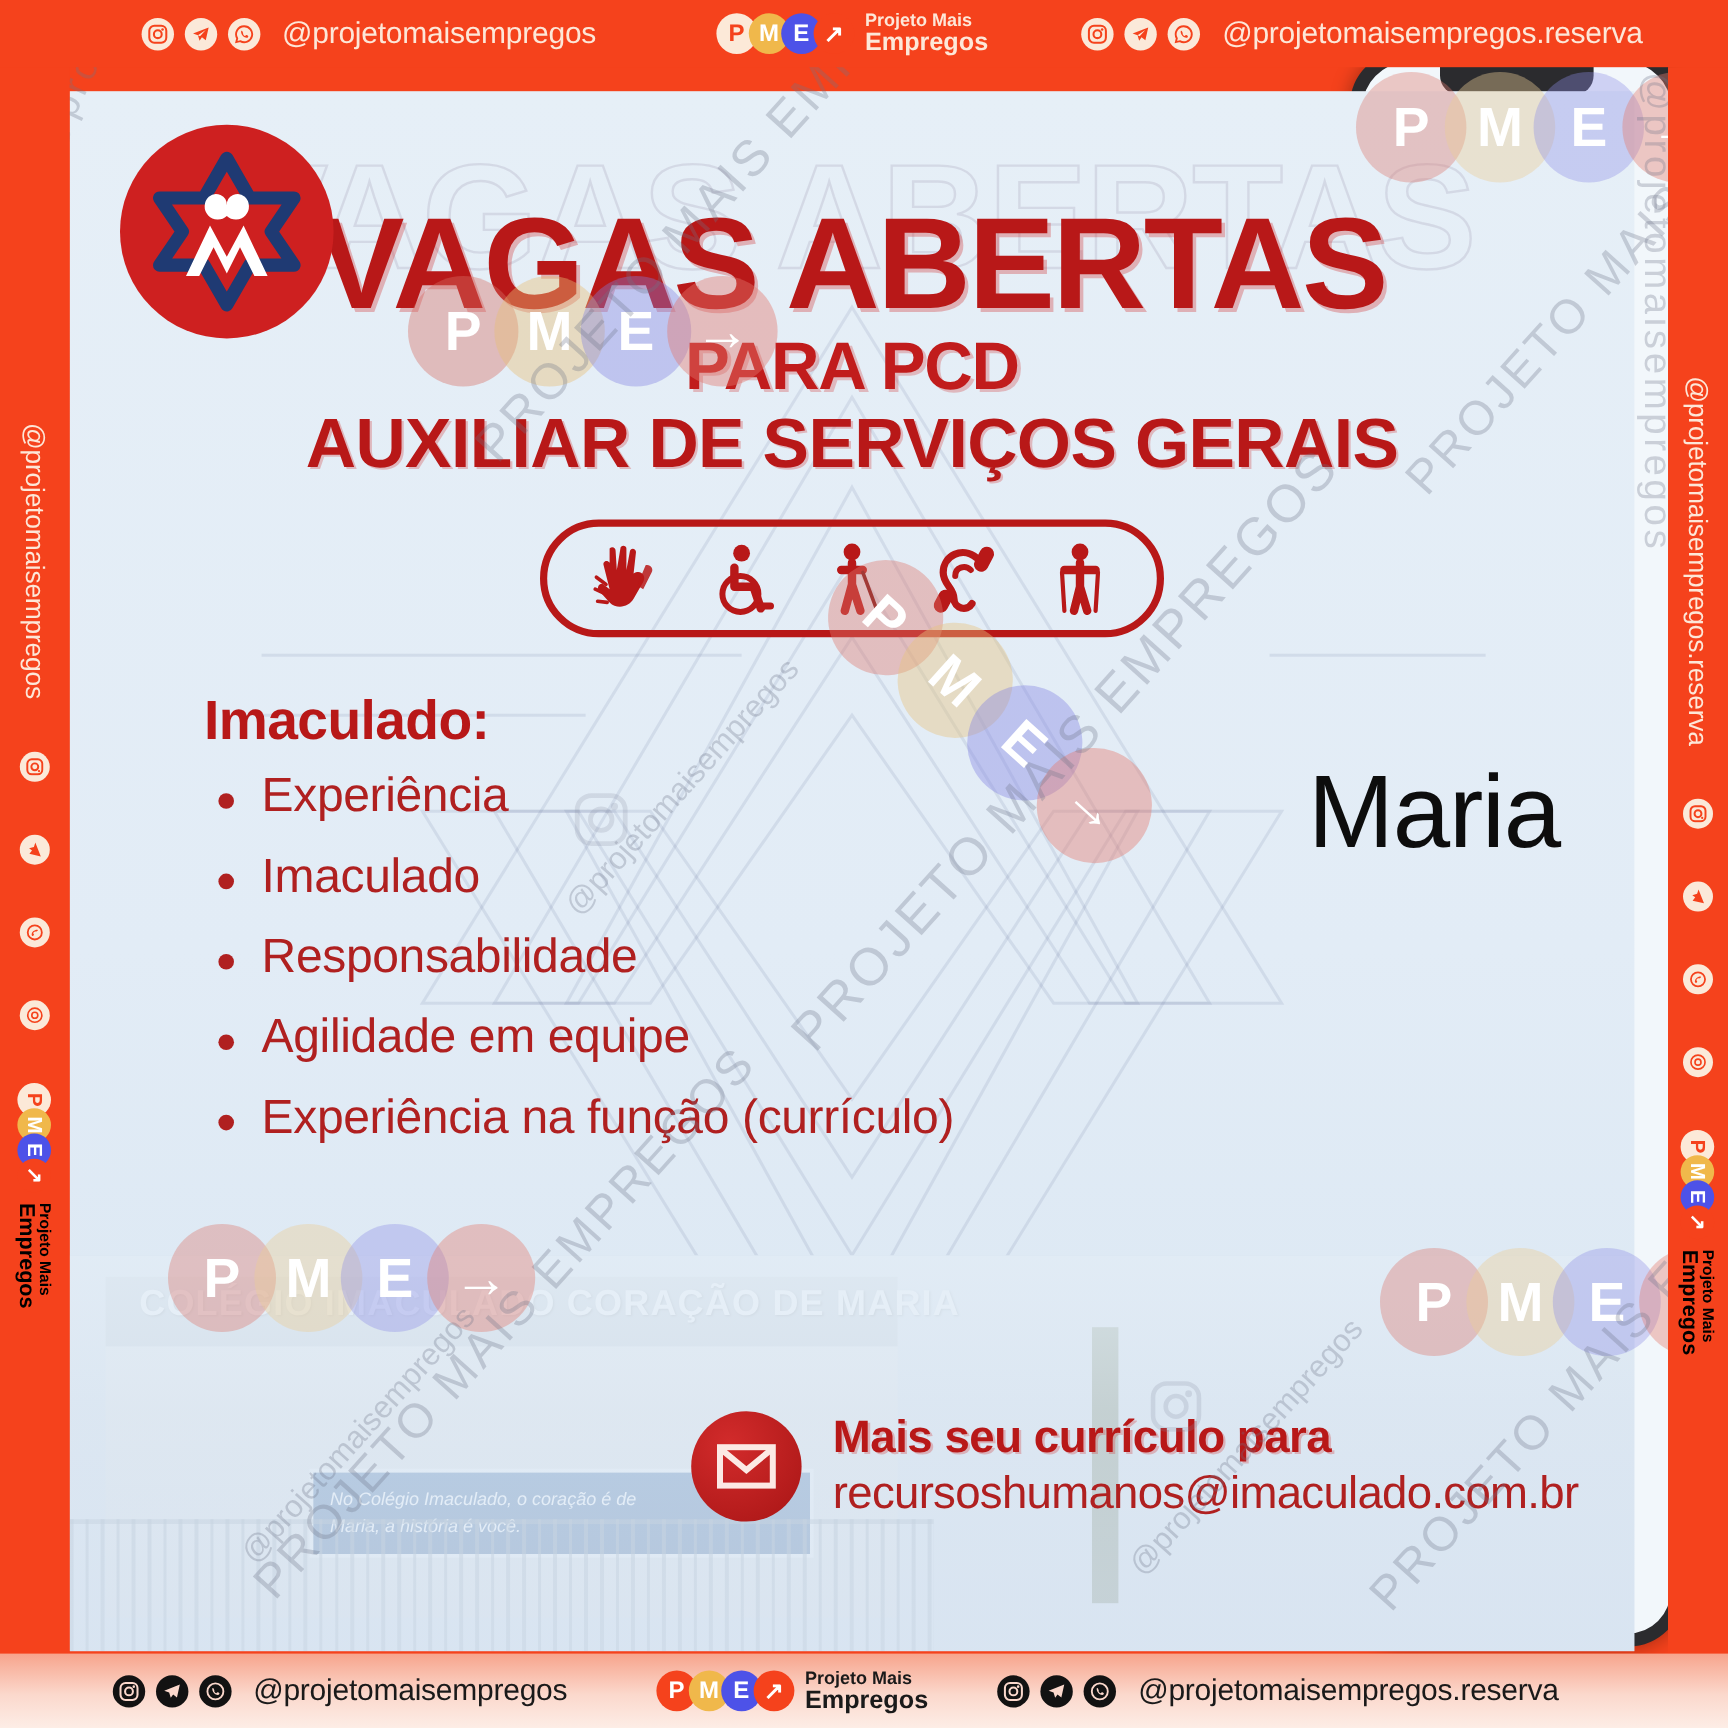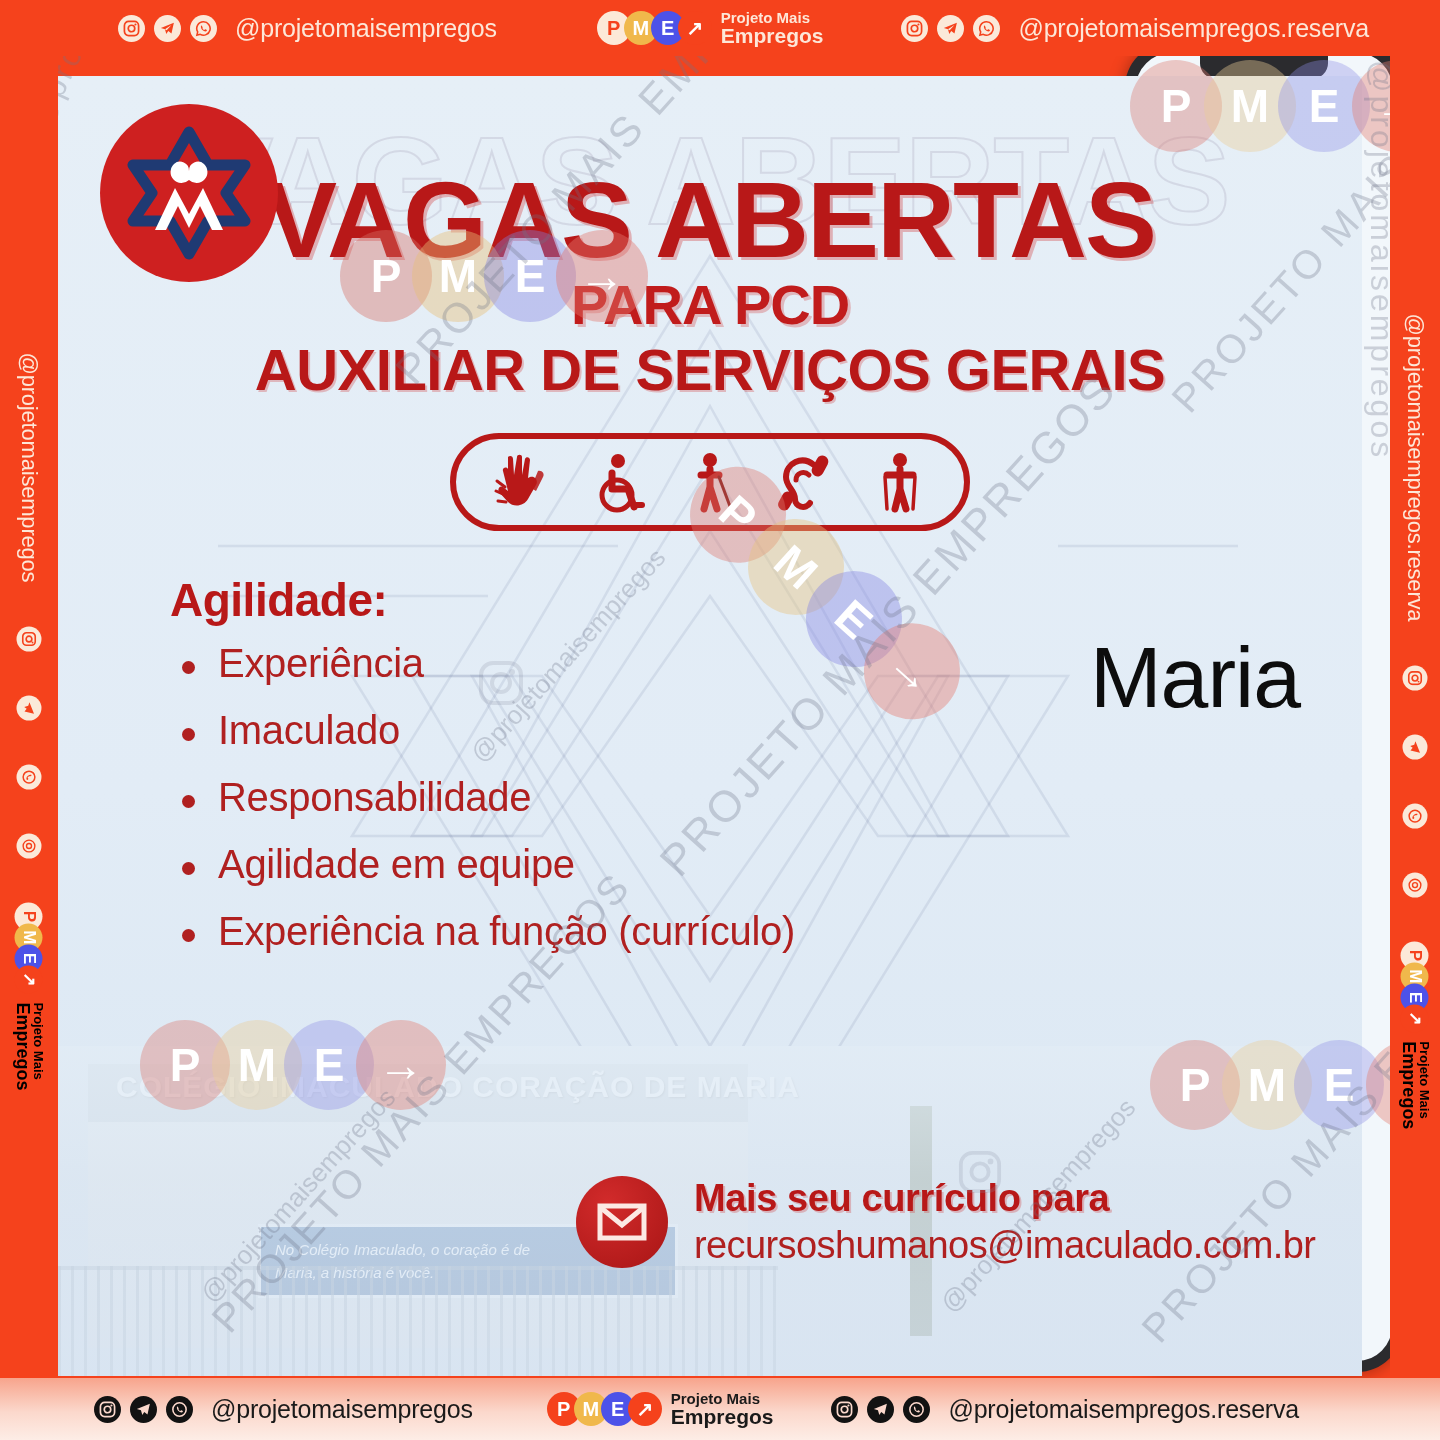--- a/index.html
+++ b/index.html
@@ -304,21 +304,21 @@
       <rect x="2" y="40" width="12" height="20" rx="6" transform="rotate(28 8 50)" fill="#B81818"></rect>
     </svg>
     <svg width="52" height="62" viewBox="0 0 52 62">
       <circle cx="26" cy="9" r="7" fill="#B81818"></circle>
       <path d="M26,18 l0,20 M26,38 l-5,20 M26,38 l6,20 M13,24 l26,0" stroke="#B81818" stroke-width="7" fill="none" stroke-linecap="round"></path>
       <path d="M11,26 l2,32 M41,26 l-2,32" stroke="#B81818" stroke-width="3.5" fill="none" stroke-linecap="round"></path>
     </svg>
   </div>
 
   <div class="req-block">
-    <div class="req-title">Agilidade:</div>
+    <div class="req-title">Imaculado:</div>
     <ul class="req-list">
       <li>Experiência</li>
       <li>Imaculado</li>
       <li>Responsabilidade</li>
       <li>Agilidade em equipe</li>
       <li>Experiência na função (currículo)</li>
     </ul>
   </div>
 
   <div class="city">Maria</div>

